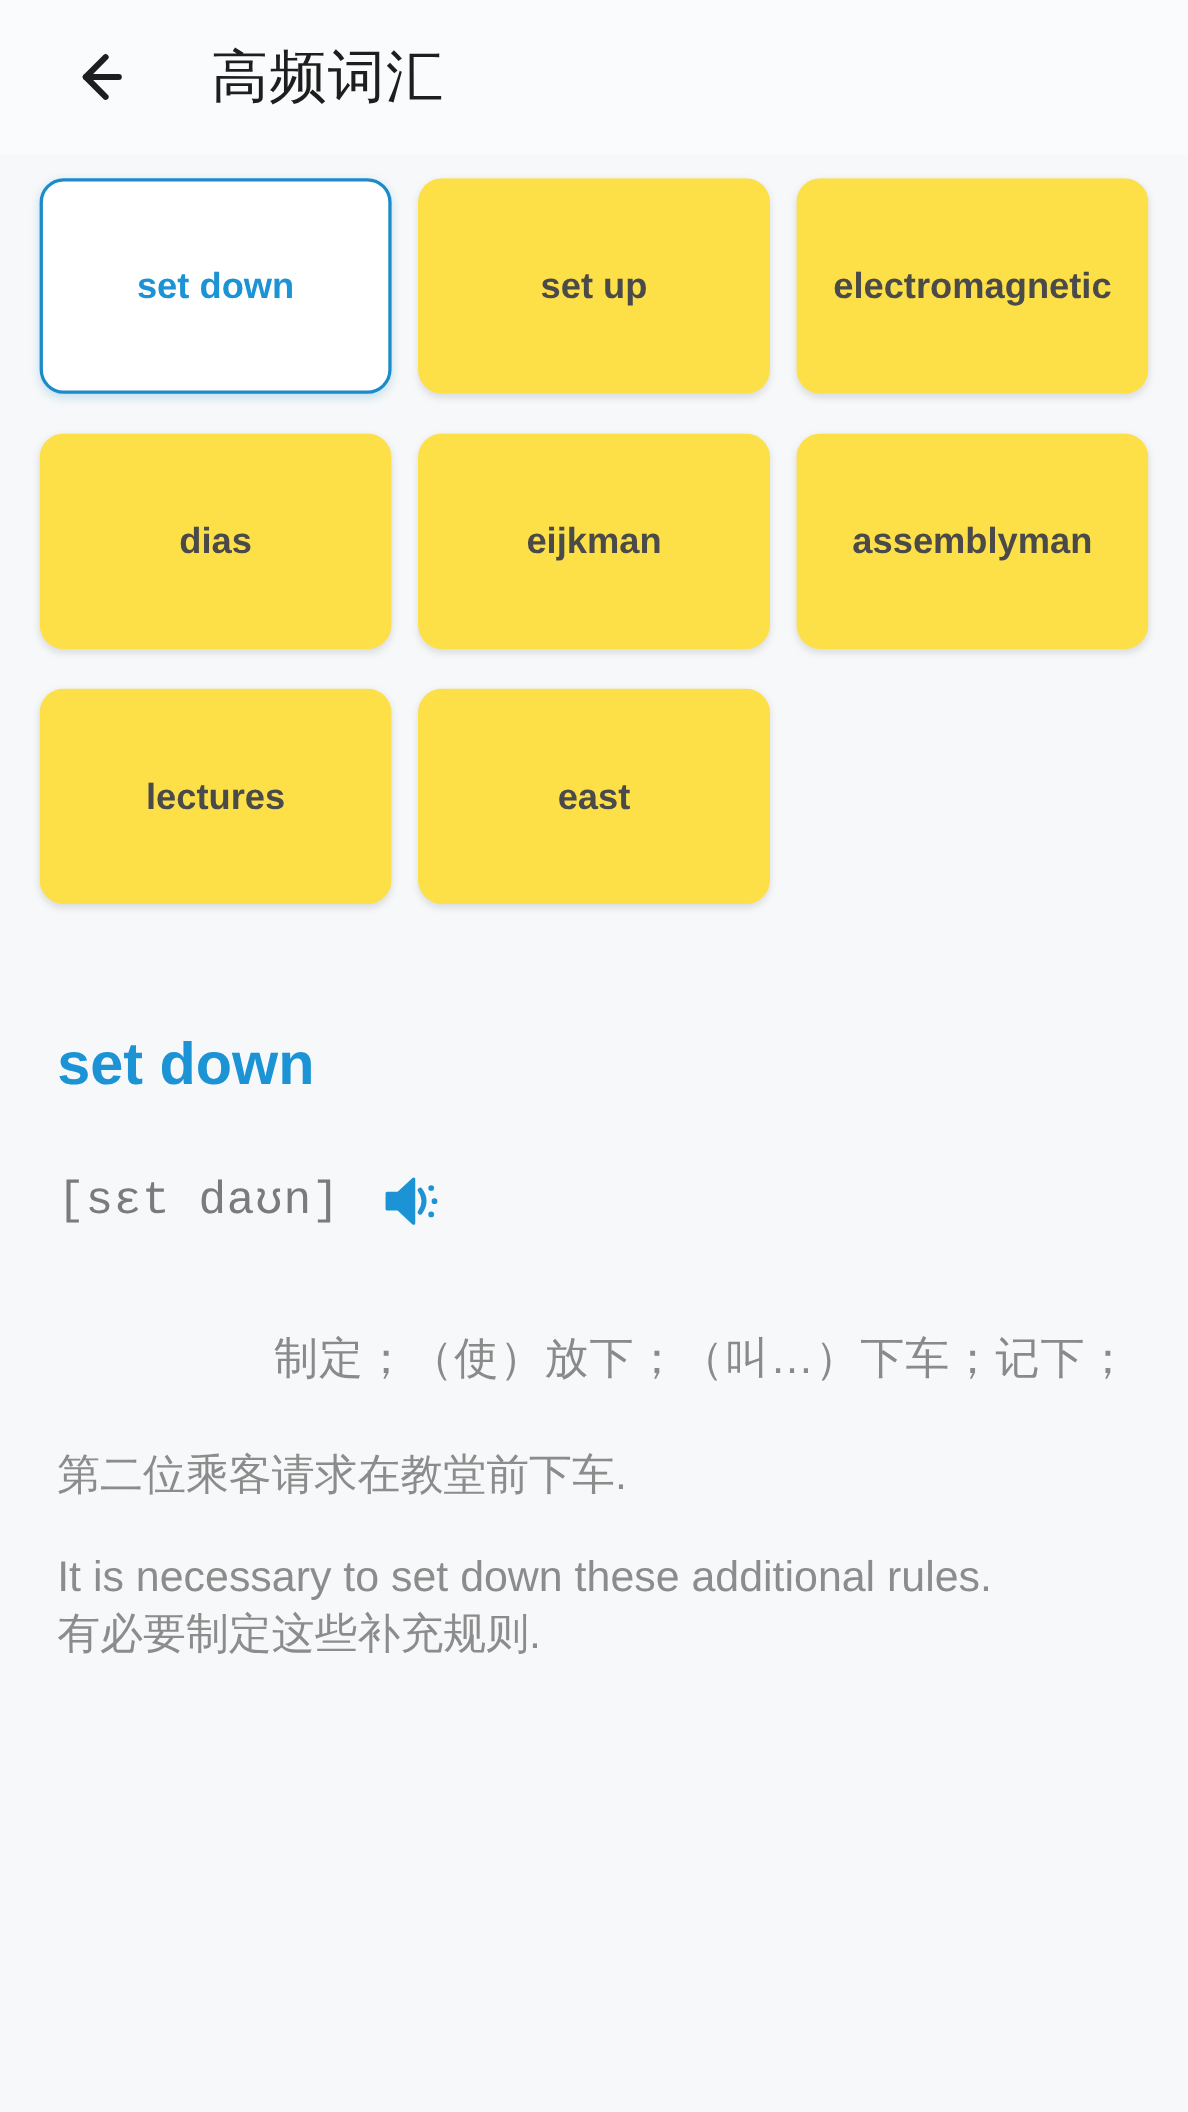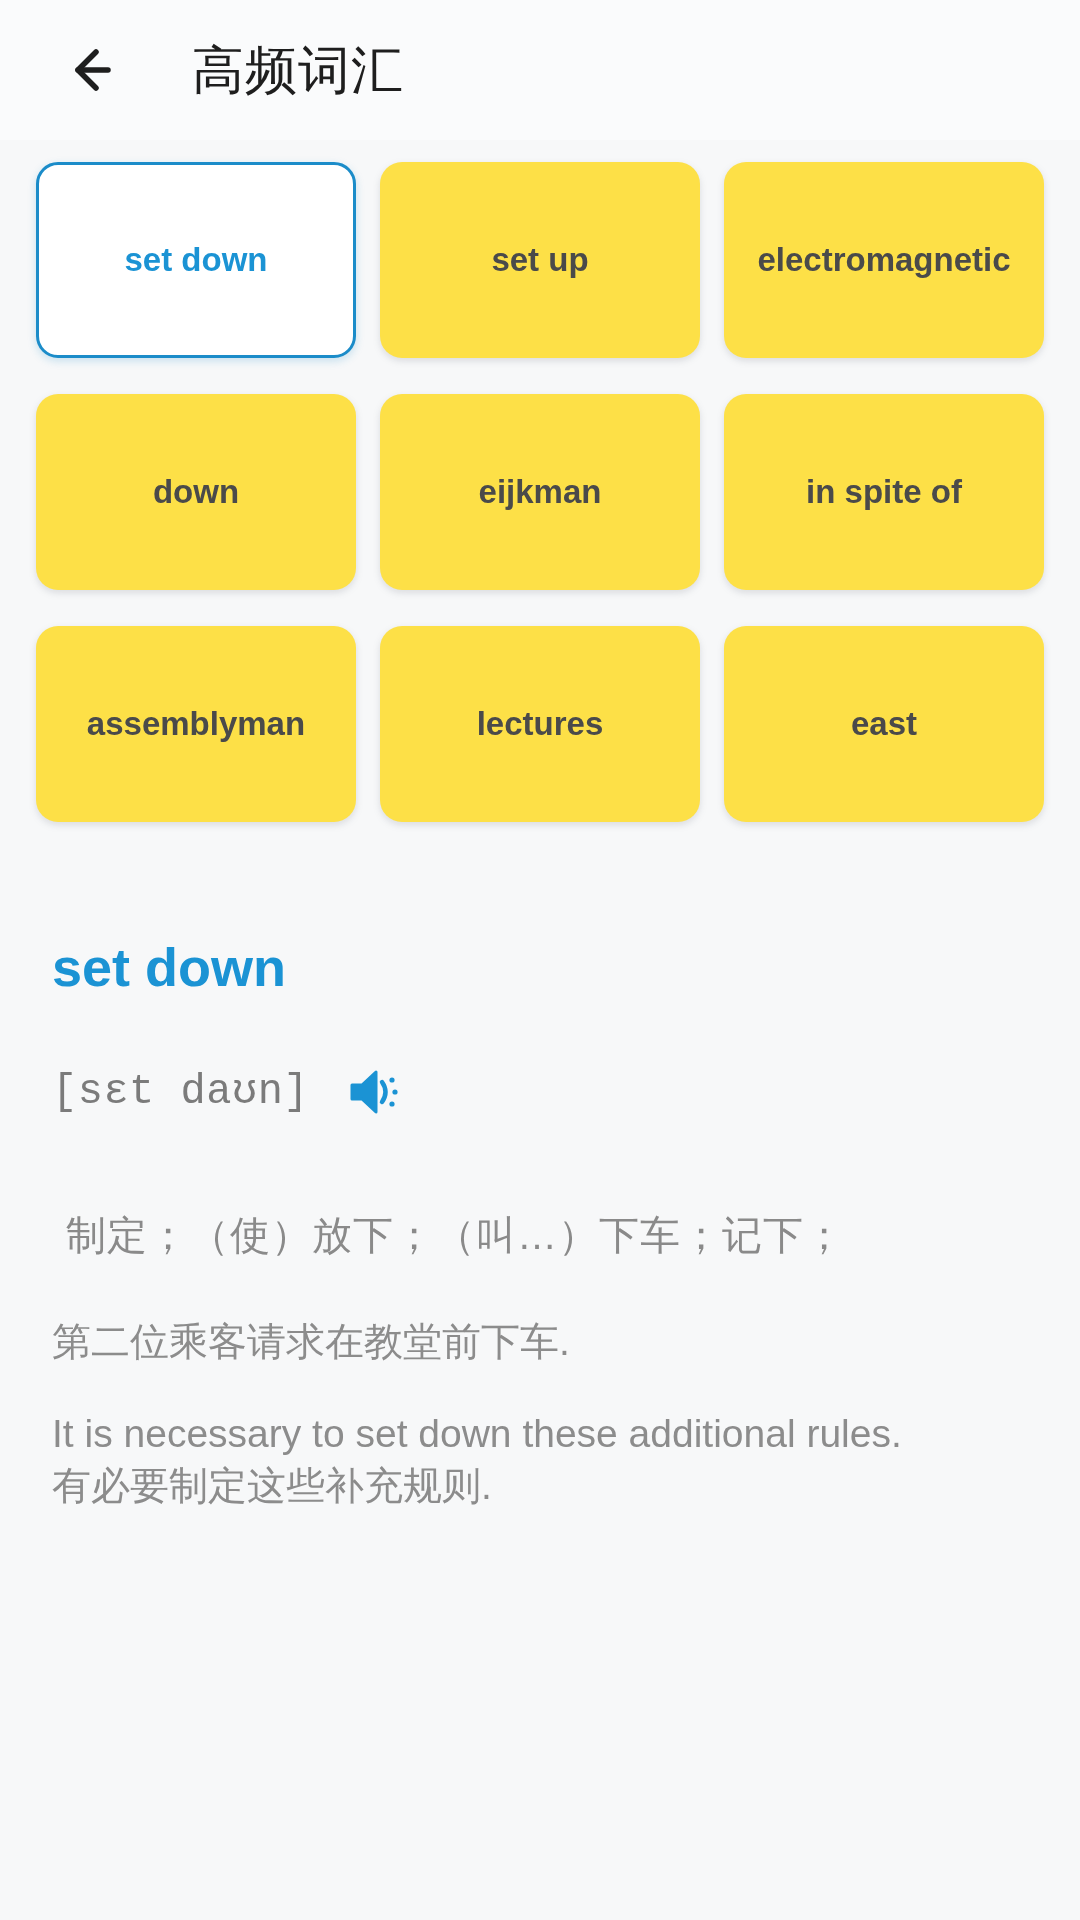--- a/index.html
+++ b/index.html
@@ -137,20 +137,21 @@
     cursor: pointer;
   }
 
   .definition {
     margin-top: 82px;
     padding-left: 14px;
     font-size: 40px;
     color: #8a8a8a;
     line-height: 1.45;
     letter-spacing: 1px;
+    text-align: right;
   }
 
   .examples {
     margin-top: 52px;
   }
 
   .example {
     margin-bottom: 40px;
   }
 
@@ -188,30 +189,27 @@
 
       <div class="word-card">
         <span class="word-label">set up</span>
       </div>
 
       <div class="word-card">
         <span class="word-label">electromagnetic</span>
       </div>
 
       <div class="word-card">
-        <span class="word-label">down</span>
+        <span class="word-label">dias</span>
       </div>
 
       <div class="word-card">
         <span class="word-label">eijkman</span>
       </div>
 
-      <div class="word-card">
-        <span class="word-label">in spite of</span>
-      </div>
 
       <div class="word-card">
         <span class="word-label">assemblyman</span>
       </div>
 
       <div class="word-card">
         <span class="word-label">lectures</span>
       </div>
 
       <div class="word-card">

